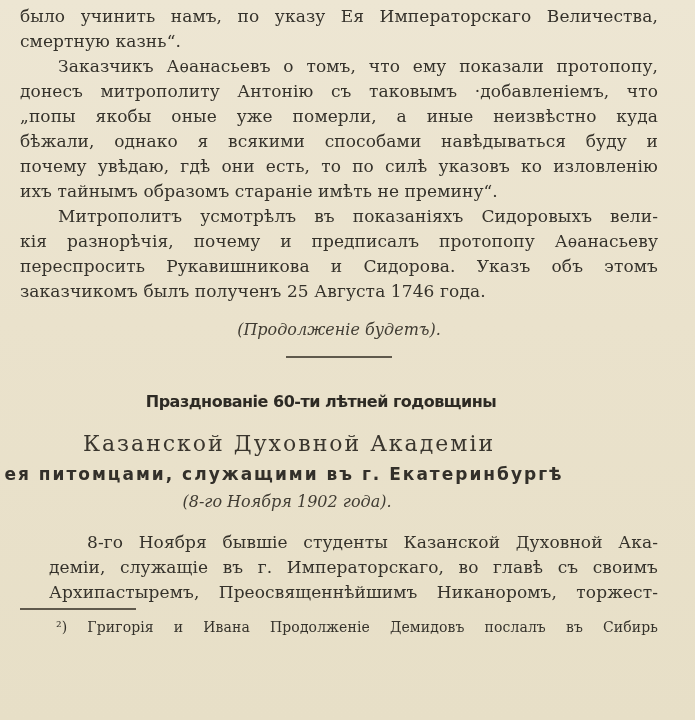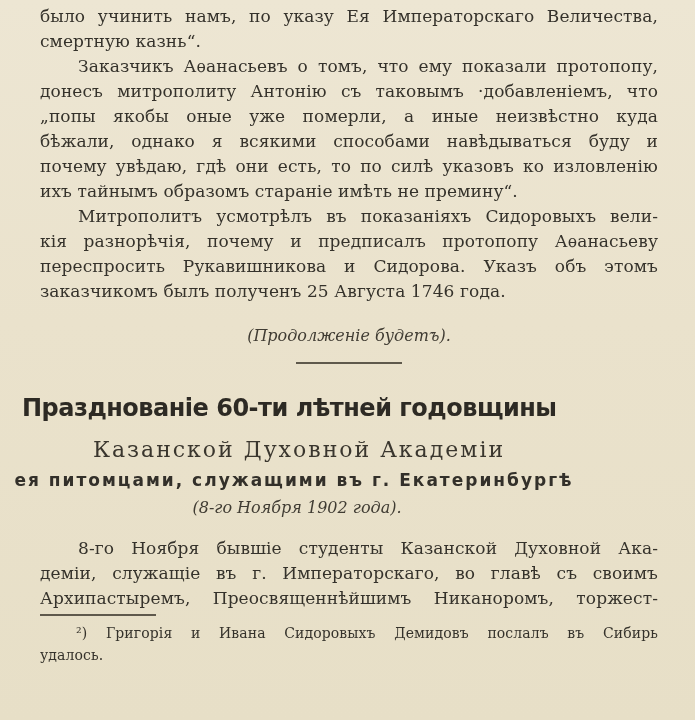--- a/index.html
+++ b/index.html
@@ -3,59 +3,60 @@
 <meta charset="utf-8">
 <style>
   html, body { margin: 0; padding: 0; }
   body { background: #eae2cd; }
 
   .page {
     position: relative;
     width: 695px;
     height: 720px;
     box-sizing: border-box;
-    padding: 4px 37px 0 40px;
+    padding: 4px 37px 0 20px;
     background: linear-gradient(180deg, #ede6d3 0%, #eae2cc 45%, #e7dfc7 100%);
     color: var(--ink, #35322b);
     overflow: hidden;
     font-family: "DejaVu Serif", serif;
   }
 
   .main-text {
     font-size: 17px;
     line-height: 25px;
     letter-spacing: 0.1px;
   }
   .line { text-align: left; }
   .line.jl { text-align: justify; text-align-last: justify; }
   .line.indent { text-indent: 38px; }
 
   .continuation {
-    margin-top: 22px;
+    margin-top: 16px;
     font-style: italic;
     font-size: 16px;
     line-height: 20px;
     text-align: center;
     color: #403c33;
   }
 
   .divider {
     width: 106px;
     height: 0;
     border-top: 2px solid var(--rule, #5f594c);
     margin: 16px auto 0 auto;
   }
 
   .title {
     margin: 28px 0 0 0;
     font-family: "DejaVu Sans", sans-serif;
     font-weight: bold;
-    font-size: 24px;
+    font-size: 16px;
     line-height: 32px;
     letter-spacing: -0.5px;
+    text-align: center;
     position: relative;
     left: -18px;
     color: #2d2a24;
   }
 
   .subtitle {
     margin-top: 12px;
     font-size: 22px;
     line-height: 28px;
     letter-spacing: 2px;
@@ -82,21 +83,21 @@
     margin-top: 7px;
     font-style: italic;
     font-size: 16px;
     line-height: 20px;
     text-align: center;
     position: relative;
     left: -52px;
     color: #403c33;
   }
 
-  .body2 { margin-top: 18px; }
+  .body2 { margin-top: 18px; margin-left: 29px; }
 
   .fn-divider {
     width: 116px;
     height: 0;
     border-top: 2px solid var(--rule, #5f594c);
     margin-top: 3px;
   }
 
   .footnote {
     margin-top: 6px;
@@ -140,17 +141,16 @@
 
   <div class="main-text body2">
       <div class="line indent jl">8-го Ноября бывшіе студенты Казанской Духовной Ака-</div>
       <div class="line jl">деміи, служащіе въ г. Императорскаго, во главѣ съ своимъ</div>
       <div class="line jl">Архипастыремъ, Преосвященнѣйшимъ Никаноромъ, торжест-</div>
     </div>
 
   <div class="fn-divider"></div>
 
   <div class="footnote">
-      <div class="line indent jl">²) Григорія и Ивана Сидоровыхъ Демидовъ послалъ въ Сибирь</div>
-      <div class="line">удалось.</div>
+      <div class="line indent jl">²) Григорія и Ивана Продолженіе Демидовъ послалъ въ Сибирь</div>
     </div>
 
 </div>
 
 </body></html>

